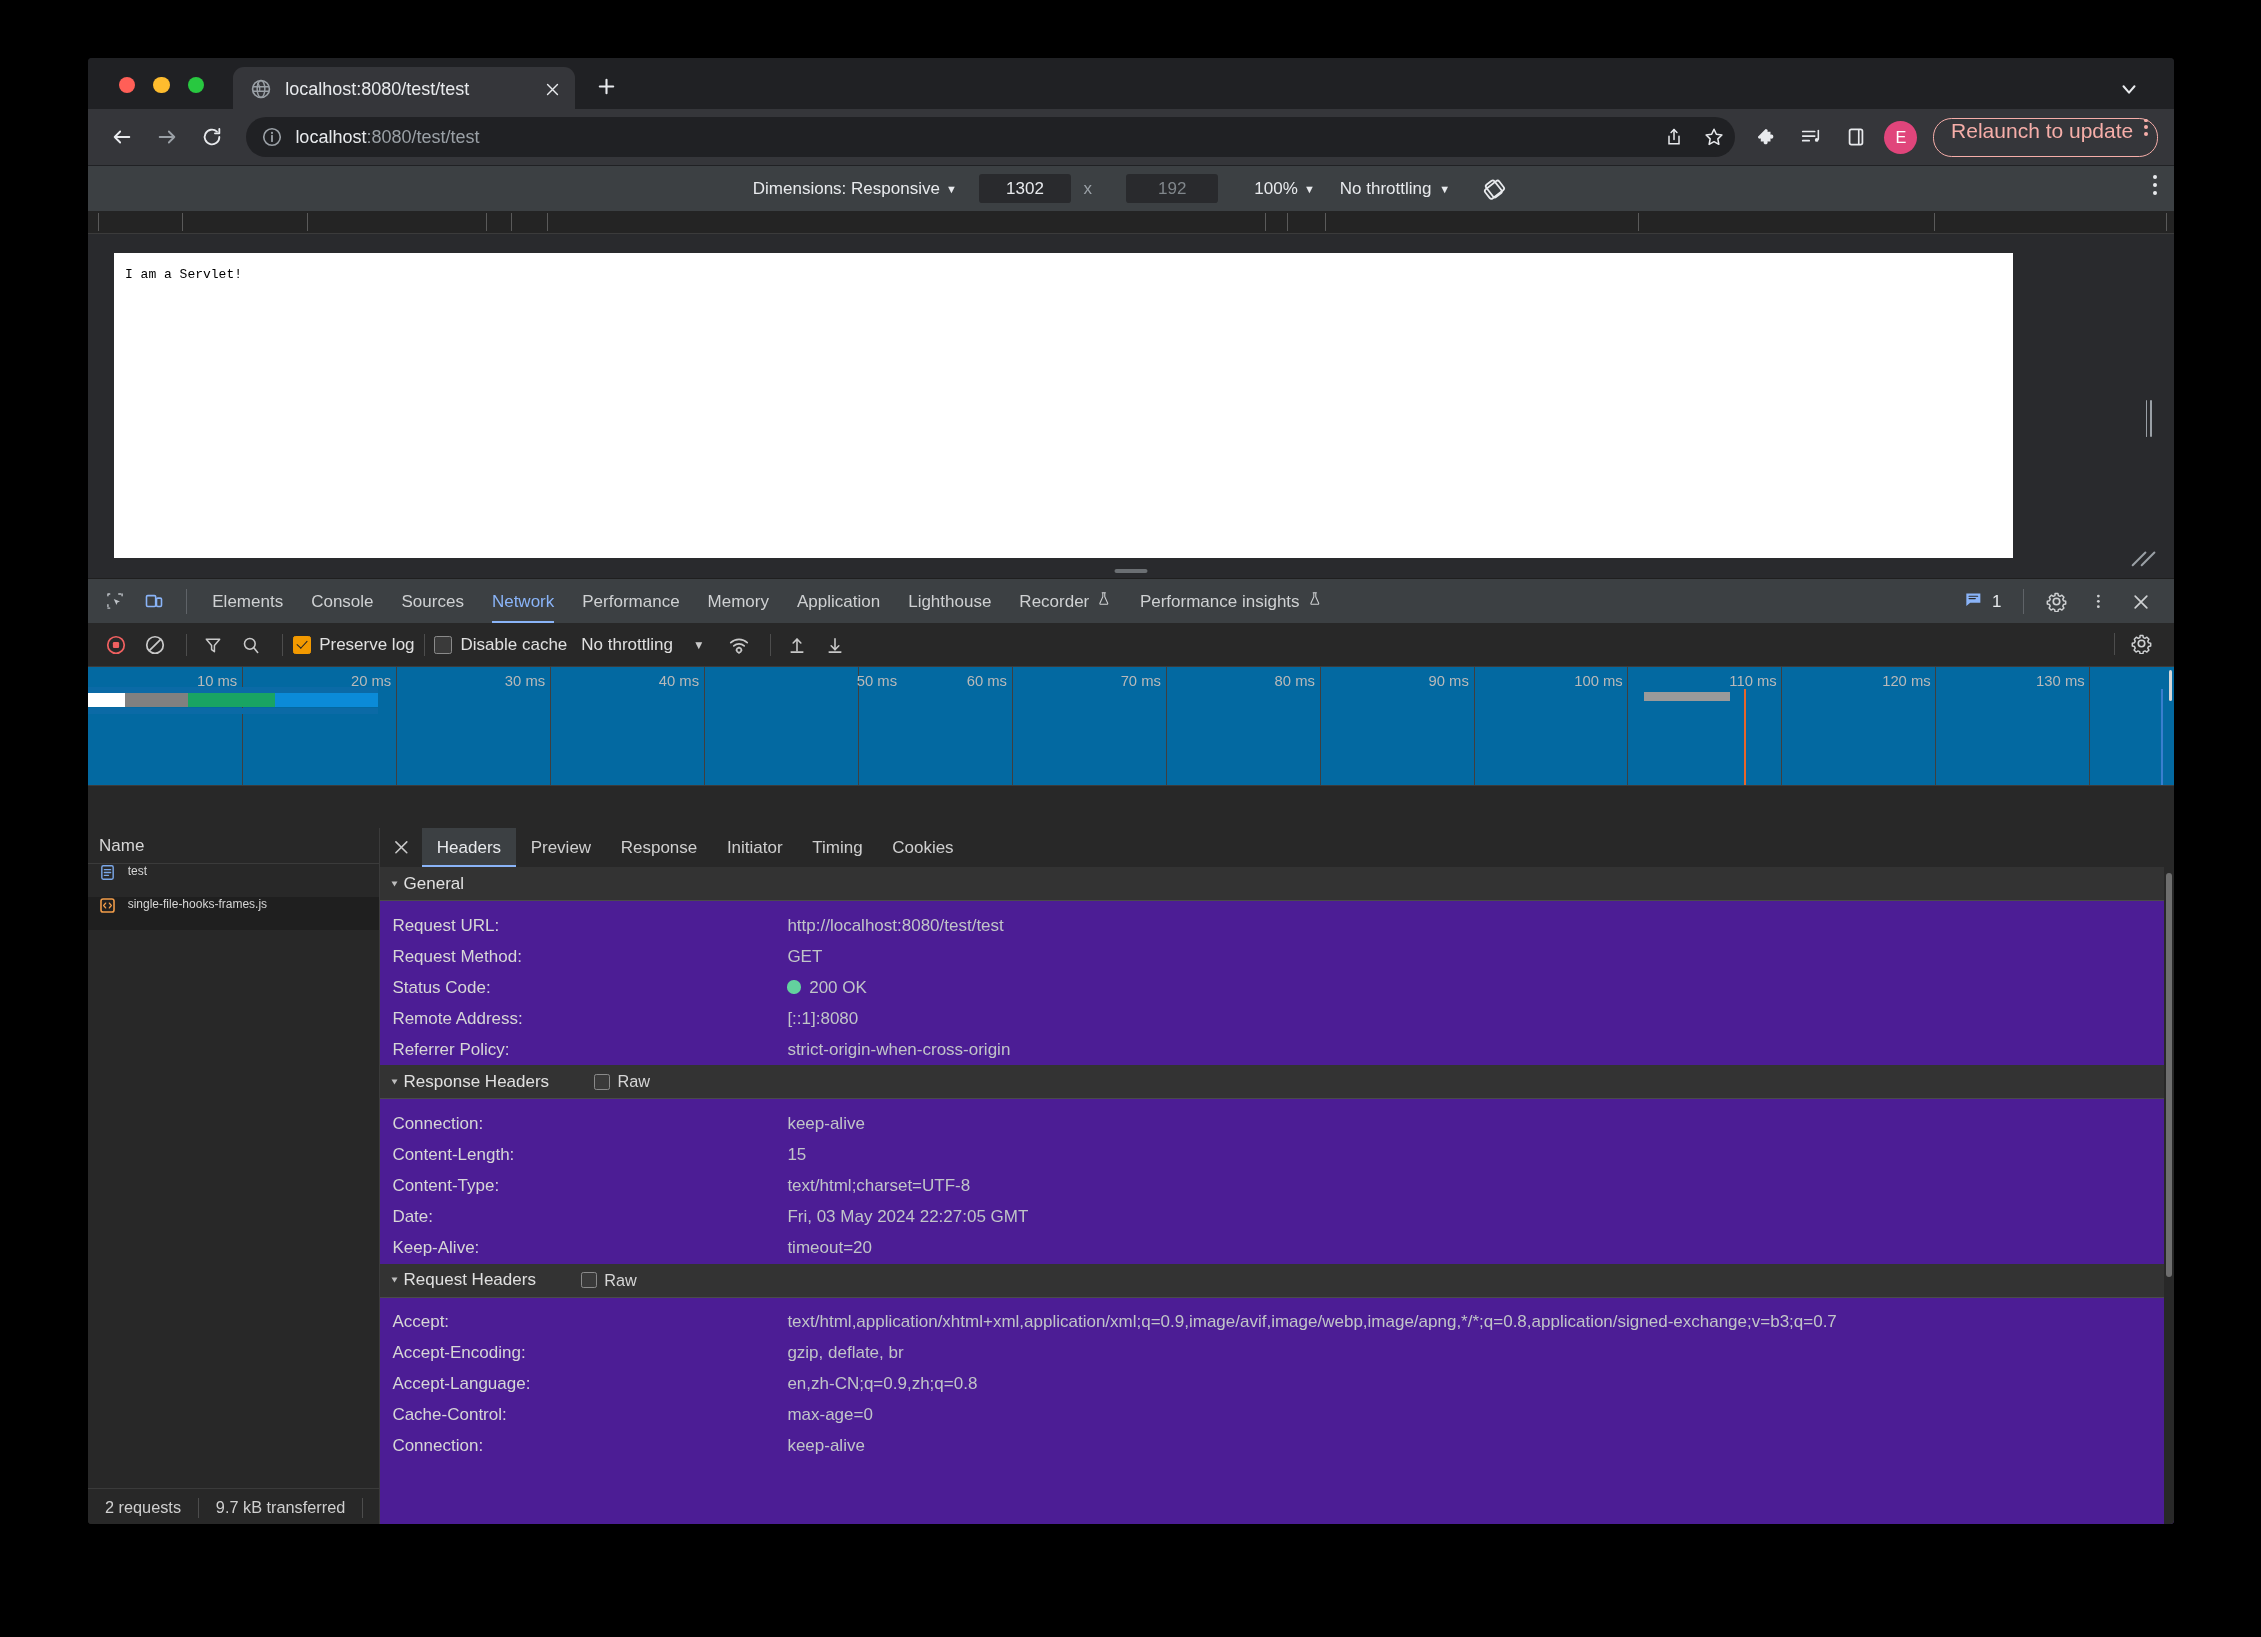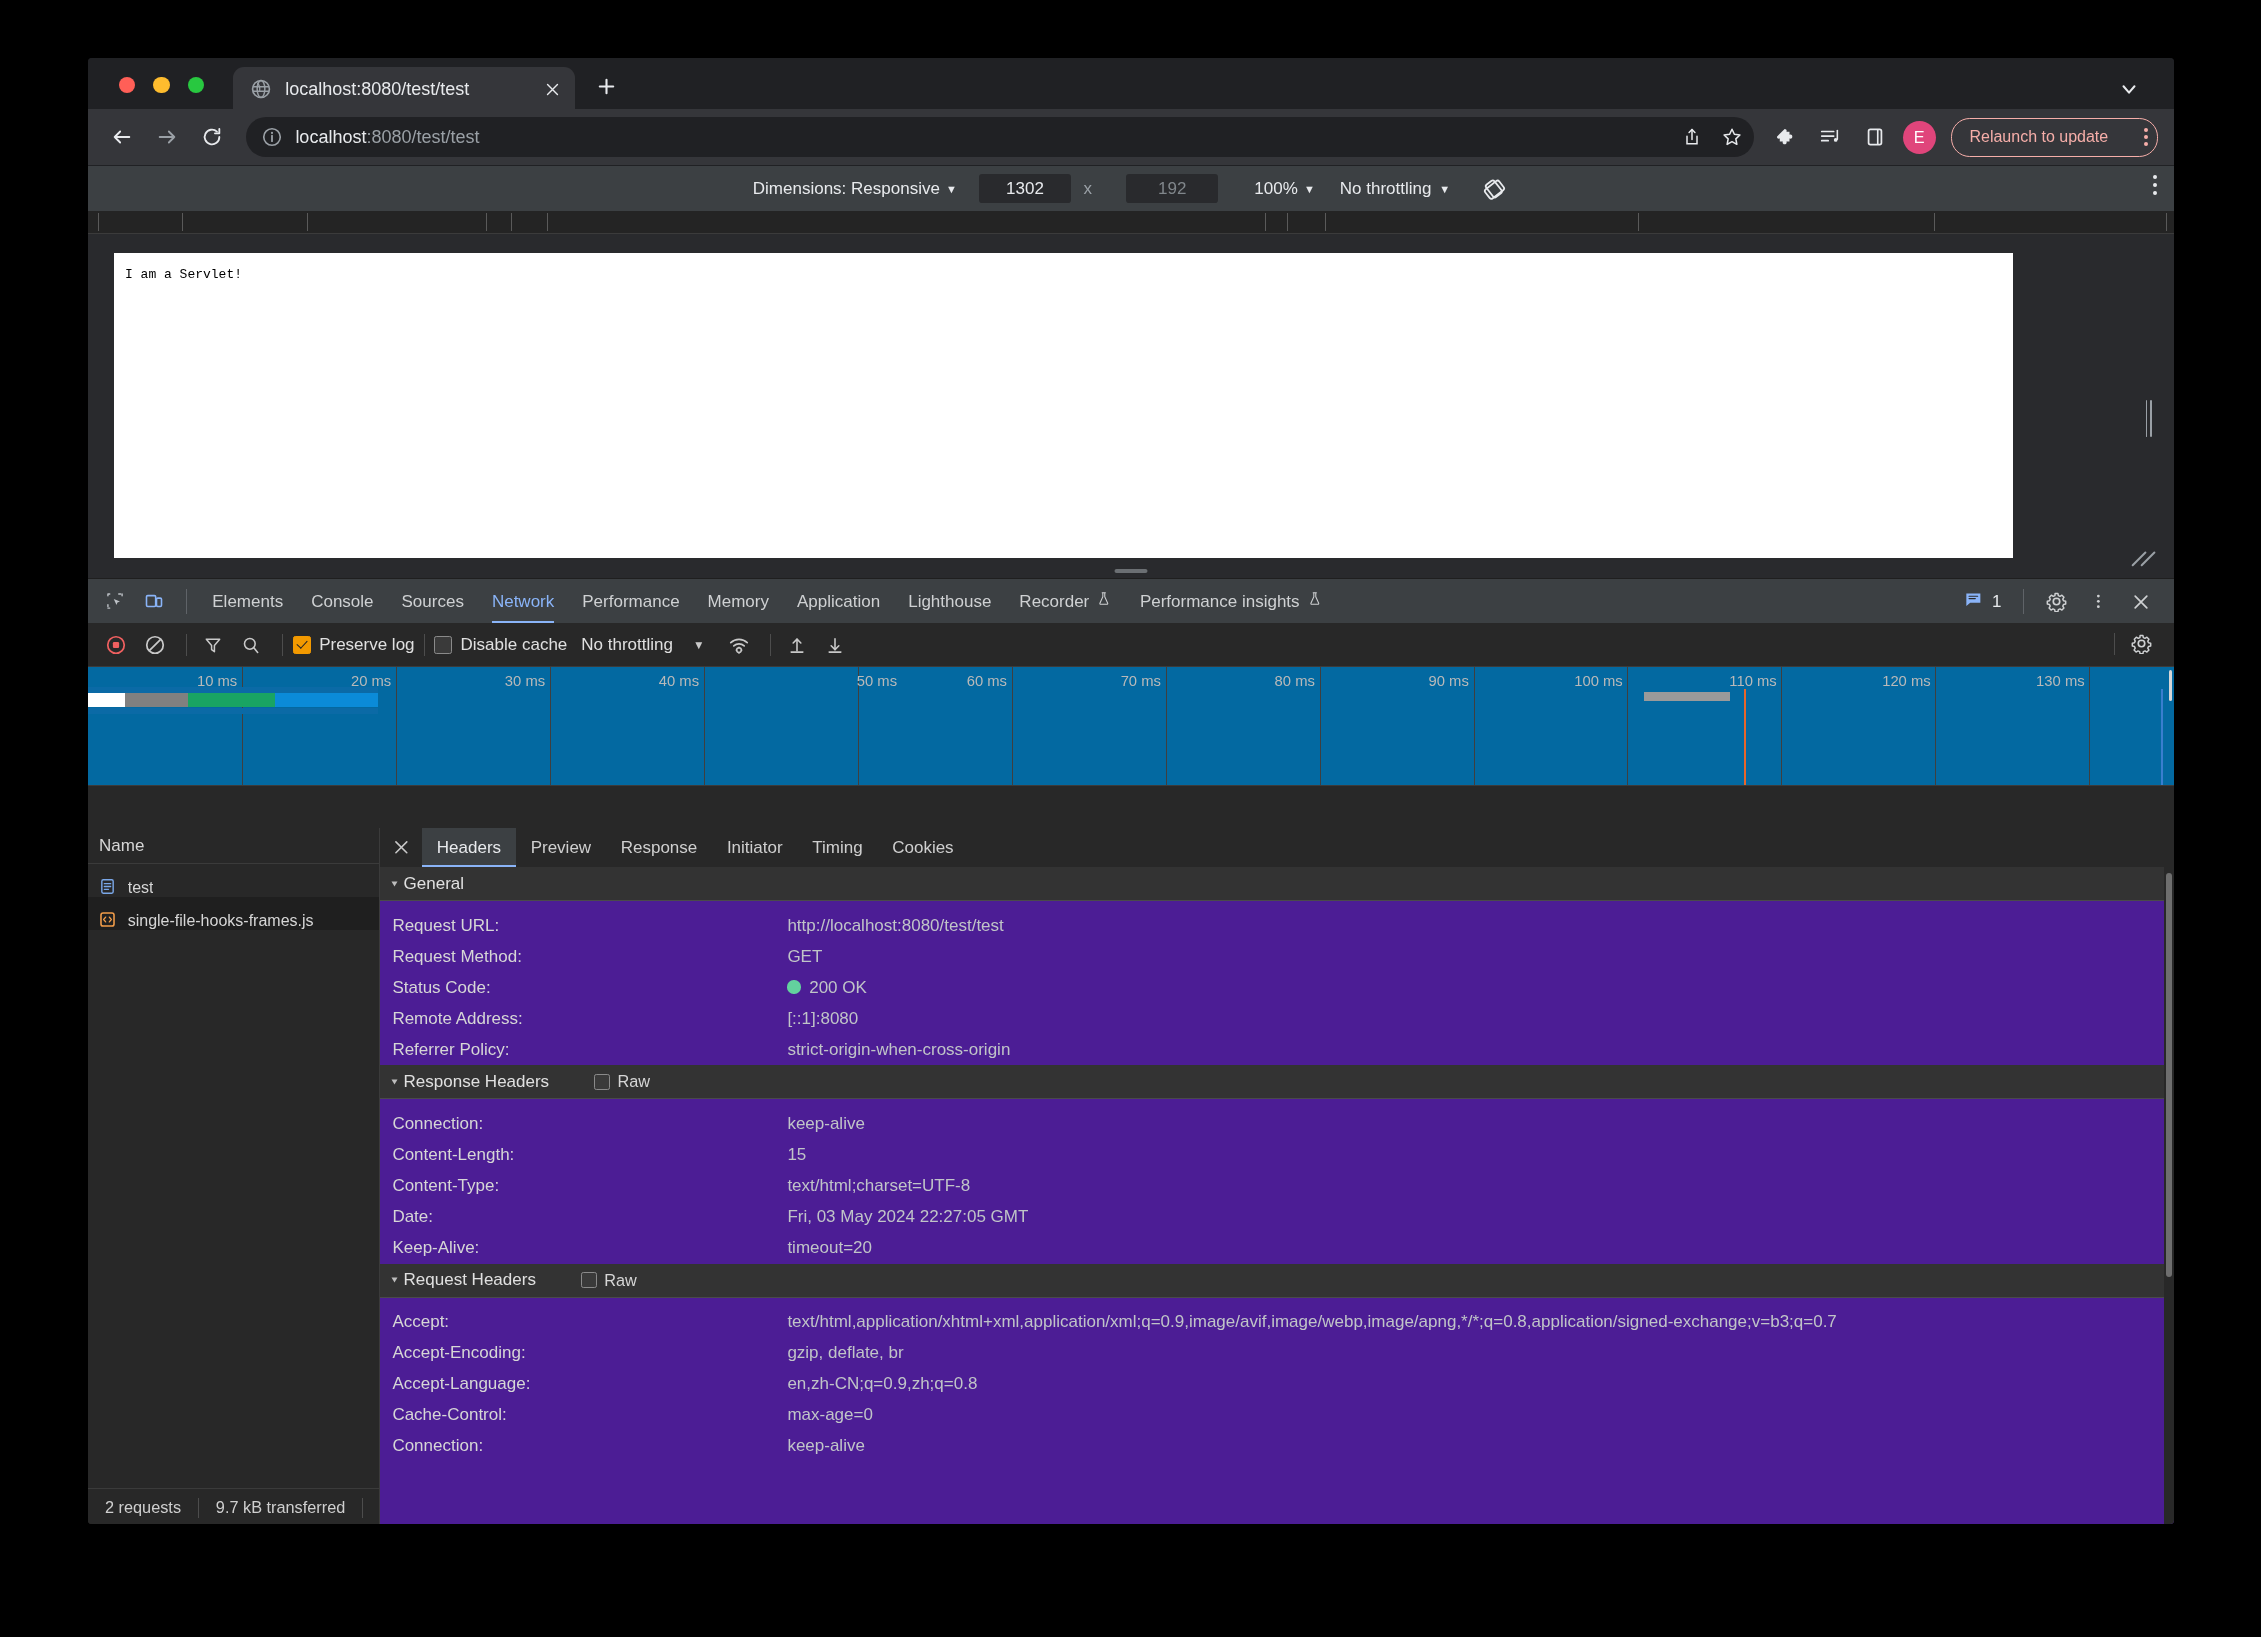--- a/index.html
+++ b/index.html
@@ -71,22 +71,22 @@
   }
   .omni-actions .ico{width:34px;height:34px;display:flex;align-items:center;justify-content:center;color:#e8eaed;}
   .tb-right{display:flex;align-items:center;gap:11px;}
   .tb-right .ico{width:34px;height:34px;display:flex;align-items:center;justify-content:center;color:#e8eaed;}
   .avatar{
     width:33px;height:33px;border-radius:50%;background:#e0457b;color:#fff;
     display:flex;align-items:center;justify-content:center;font-size:16.3px;
   }
   .relaunch{
     height:37px;border:0.8px solid #f6aea9;border-radius:18.7px;color:#f6aea9;
-    display:flex;align-items:center;padding:0 9.3px 0 17px;font-size:16px;
-    margin-left:4.7px;white-space:nowrap;gap:25px;
+    display:flex;align-items:flex-start;padding:0 9.3px 0 17px;font-size:21px;
+    margin-left:4.7px;white-space:nowrap;
   }
   .relaunch .kebab{margin-left:11px;display:flex;flex-direction:column;gap:3.1px;align-items:center;}
   .relaunch .kebab i{width:3.9px;height:3.9px;border-radius:50%;background:#f6aea9;display:block;}
 
   
   .devicebar{
     height:45px;background:#3c4043;border-top:0.8px solid #202124;
     display:flex;align-items:center;justify-content:center;position:relative;
     font-size:17px;color:#e8eaed;
   }
@@ -193,22 +193,22 @@
   .ov-scroll{position:absolute;right:1.6px;top:3.1px;width:3.9px;height:31px;background:#d6d6d6;border-radius:2.3px;}
 
   
   .nw-body{position:absolute;left:0;right:0;top:250px;bottom:0;display:flex;}
   .reqlist{width:291px;flex:0 0 291px;background:#282828;border-right:0.8px solid #3b3b3b;position:relative;}
   .rl-head{
     height:36px;border-bottom:0.8px solid #3b3b3b;display:flex;align-items:center;
     padding-left:11px;font-size:17px;color:#d6d6d6;box-sizing:border-box;
   }
   .rl-row{
-    height:33px;display:flex;align-items:flex-end;padding-left:11px;gap:10px;
-    font-size:16px;color:#d6d6d6;box-sizing:border-box;
+    height:33px;display:flex;align-items:flex-start;padding-left:11px;gap:10px;
+    font-size:12px;color:#d6d6d6;box-sizing:border-box;
   }
   .rl-row.alt{background:#1f1f1f;}
   .rl-row .ficon{width:18.7px;height:18.7px;flex:0 0 18.7px;}
   .rl-name{white-space:nowrap;overflow:hidden;text-overflow:ellipsis;}
 
   .statusbar{
     position:absolute;left:0;bottom:0;width:291px;height:37px;background:#282828;
     border-top:0.8px solid #3b3b3b;display:flex;align-items:center;font-size:16.3px;color:#cfcfcf;
   }
   .statusbar .seg{padding:0 17px;height:22px;display:flex;align-items:center;}

